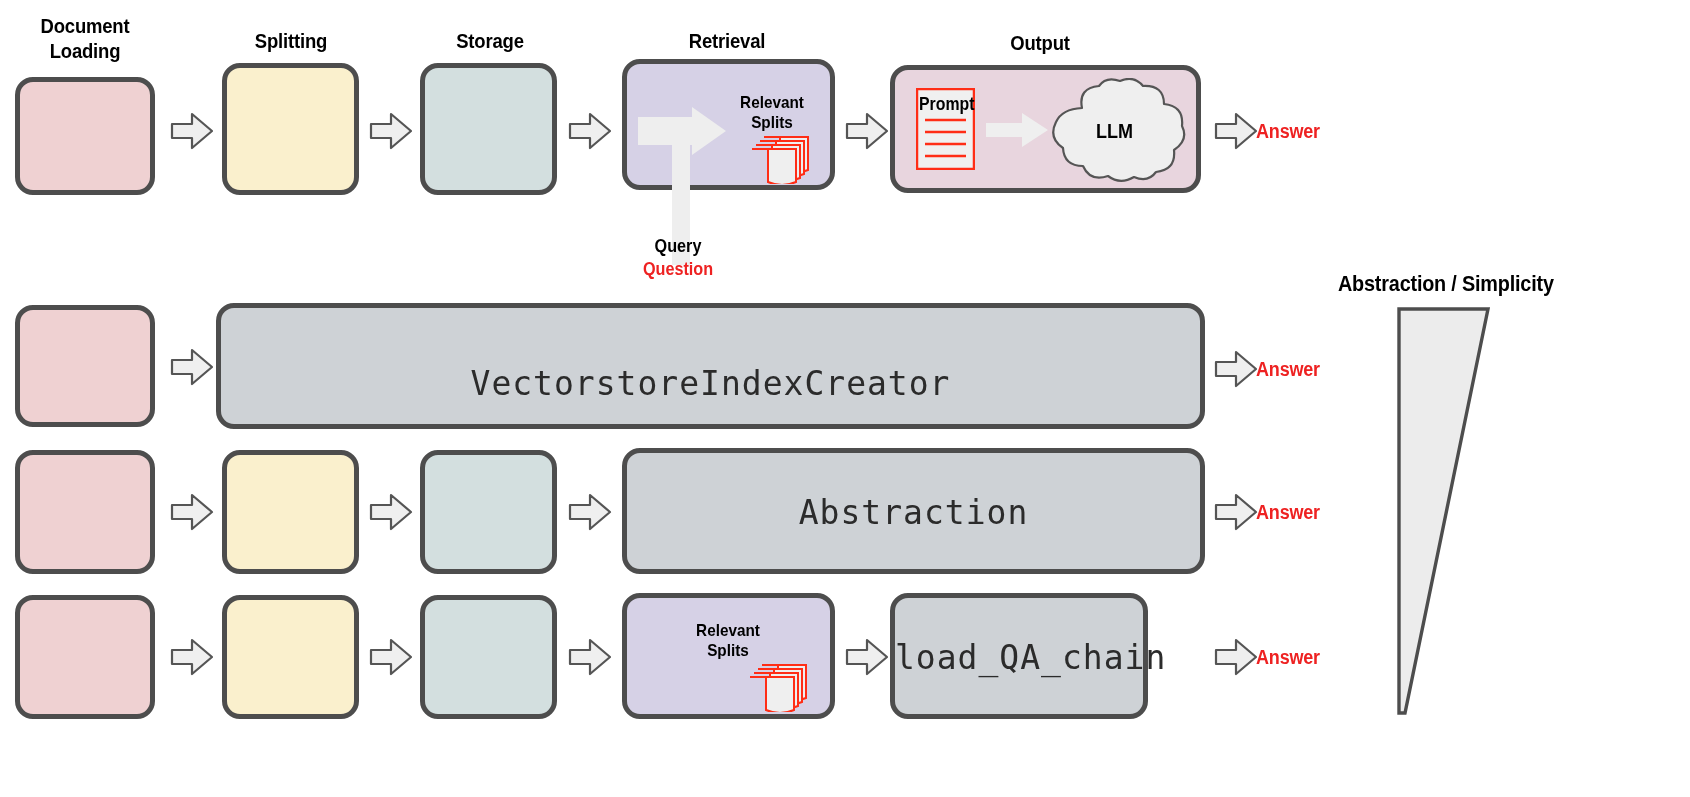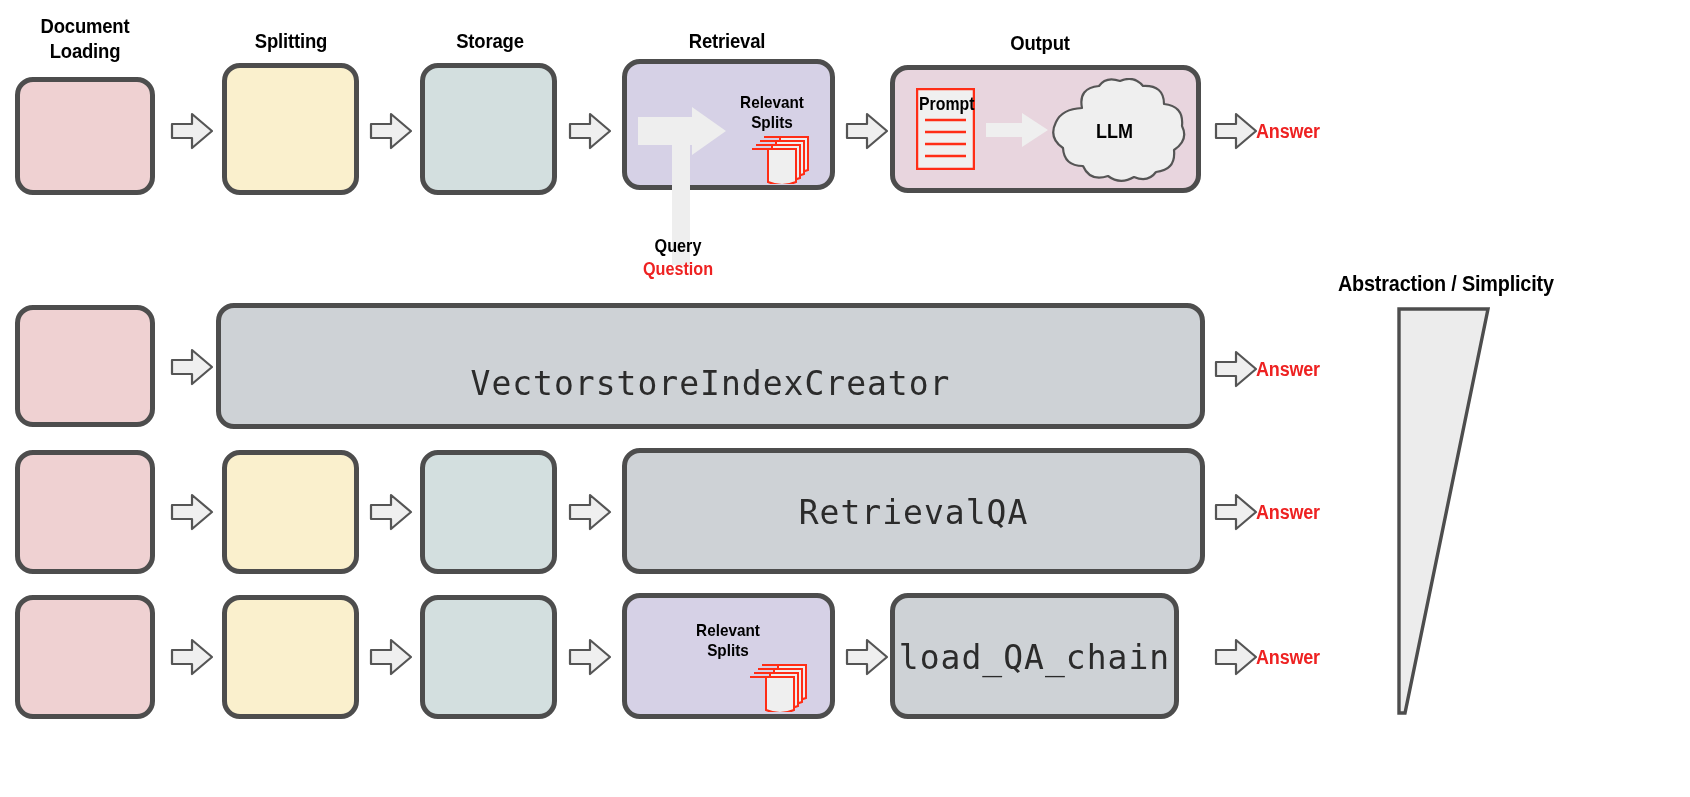--- a/index.html
+++ b/index.html
@@ -249,21 +249,21 @@
 
   <div class="box teal" style="left:420px;top:450px;width:137px;height:124px;"></div>
 
   <div class="chev" style="left:566px;top:488px;width:48px;height:48px;">
     <svg width="48" height="48" viewBox="0 0 48 48">
       <path d="M4 17 H24 V7 L44 24 L24 41 V31 H4 Z" fill="#efefef" stroke="#555" stroke-width="2.2" stroke-linejoin="round"></path>
     </svg>
   </div>
 
   <div class="box grey" style="left:622px;top:448px;width:583px;height:126px;">
-    <div class="codetext" style="left:0;top:40px;">RetrievalQA</div>
+    <div class="codetext" style="left:0;top:40px;">Abstraction</div>
   </div>
 
   <div class="chev" style="left:1212px;top:488px;width:48px;height:48px;">
     <svg width="48" height="48" viewBox="0 0 48 48">
       <path d="M4 17 H24 V7 L44 24 L24 41 V31 H4 Z" fill="#efefef" stroke="#555" stroke-width="2.2" stroke-linejoin="round"></path>
     </svg>
   </div>
   <div class="answer" style="left:1256px;top:501px;">Answer</div>
 
   <div class="box pink" style="left:15px;top:595px;width:140px;height:124px;"></div>
@@ -307,21 +307,21 @@
       </g>
     </svg>
   </div>
 
   <div class="chev" style="left:843px;top:633px;width:48px;height:48px;">
     <svg width="48" height="48" viewBox="0 0 48 48">
       <path d="M4 17 H24 V7 L44 24 L24 41 V31 H4 Z" fill="#efefef" stroke="#555" stroke-width="2.2" stroke-linejoin="round"></path>
     </svg>
   </div>
 
-  <div class="box grey" style="left:890px;top:593px;width:289px;height:126px;">
+  <div class="box grey" style="left:890px;top:593px;width:258px;height:126px;">
     <div class="codetext" style="left:0;top:40px;">load_QA_chain</div>
   </div>
 
   <div class="chev" style="left:1212px;top:633px;width:48px;height:48px;">
     <svg width="48" height="48" viewBox="0 0 48 48">
       <path d="M4 17 H24 V7 L44 24 L24 41 V31 H4 Z" fill="#efefef" stroke="#555" stroke-width="2.2" stroke-linejoin="round"></path>
     </svg>
   </div>
   <div class="answer" style="left:1256px;top:646px;">Answer</div>
 

